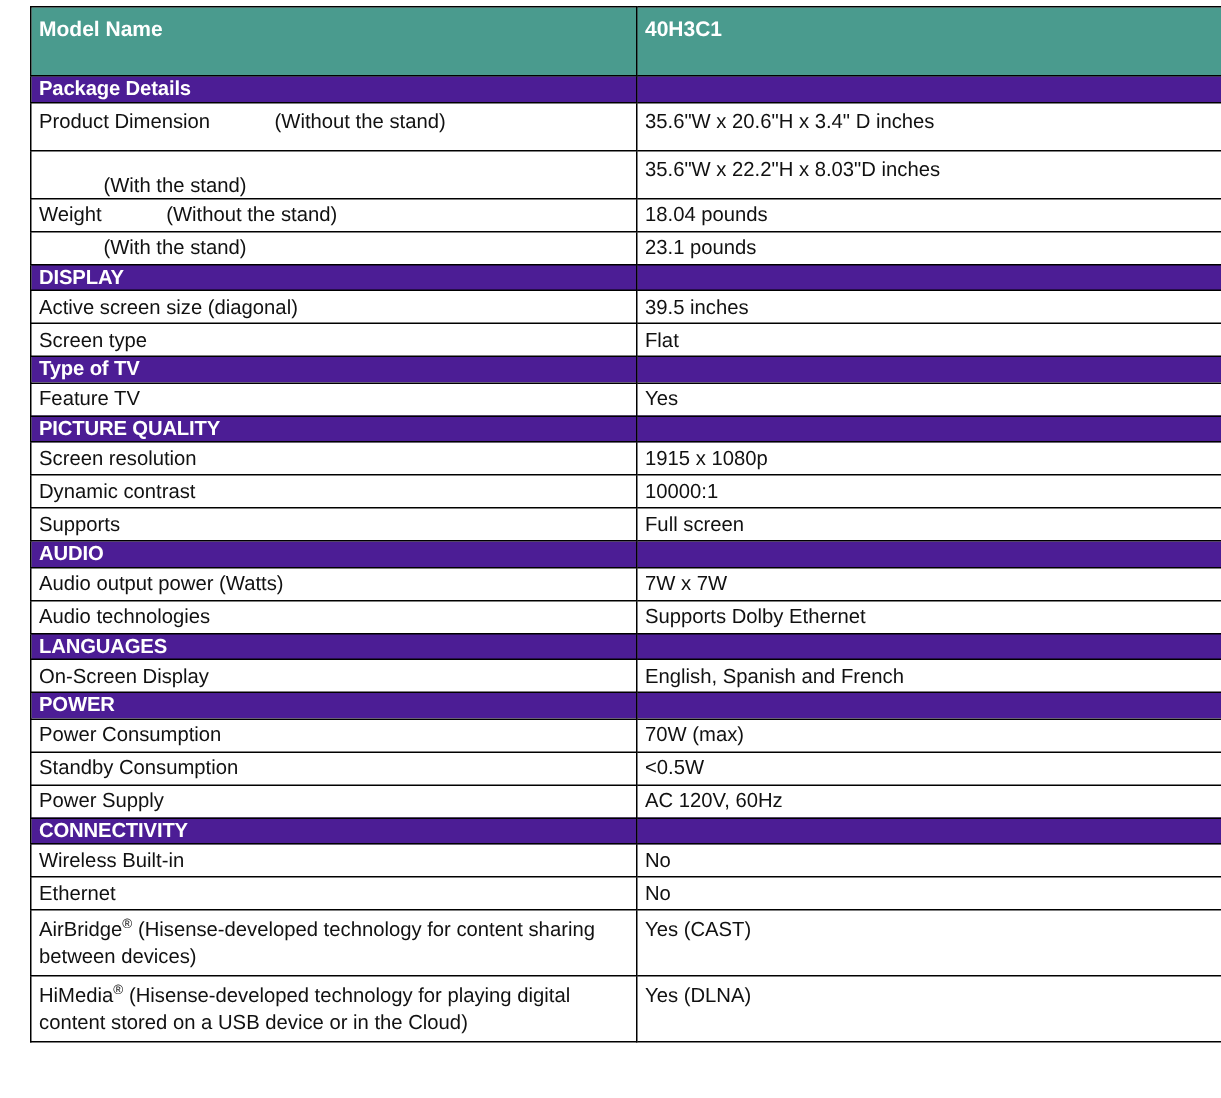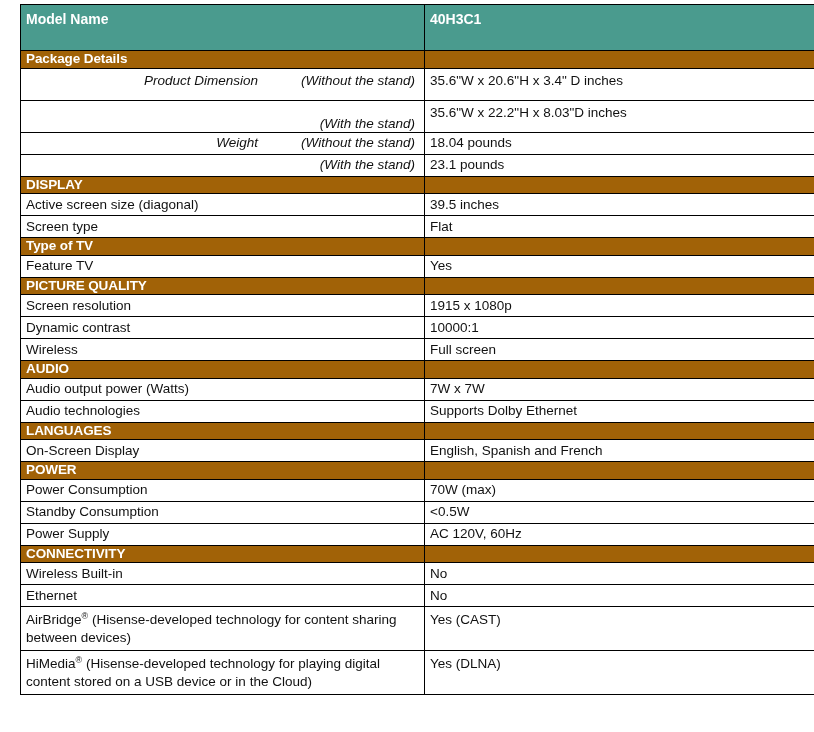--- a/index.html
+++ b/index.html
@@ -37,21 +37,21 @@
     font-size: 13.5px;
     line-height: 1.15;
     color: #111111;
     vertical-align: middle;
     background: #ffffff;
     box-sizing: border-box;
   }
 
   
   tr.section-row td {
-    background: #a16207;
+    background: #4c1d95;
     color: #ffffff;
     font-weight: bold;
     font-size: 13.5px;
     height: 15px;
     padding-top: 0;
     padding-bottom: 1px;
     letter-spacing: -0.1px;
   }
   
   tr.title-row td {
@@ -70,23 +70,22 @@
     height: 44px;
     vertical-align: top;
     padding-top: 4px;
     line-height: 1.35;
   }
 
   
   .split {
     display: flex;
     align-items: flex-start;
-    justify-content: flex-end;
+    justify-content: flex-start;
     width: 100%;
-    font-style: italic;
   }
   .split .qual {
     text-align: right;
     padding-right: 4px;
   }
   .split.bottom { align-items: flex-end; height: 100%; }
   td.bold-label { font-weight: bold; }
   td.value-cell { }
   .nowrap { white-space: nowrap; margin-left: 43px; }
   sup.reg { font-size: 9px; vertical-align: super; line-height: 0; }
@@ -171,21 +170,21 @@
         </tr>
         <tr class="data-row">
           <td><span>Screen resolution</span></td>
           <td class="value-cell">1915 x 1080p</td>
         </tr>
         <tr class="data-row">
           <td><span>Dynamic contrast</span></td>
           <td class="value-cell">10000:1</td>
         </tr>
         <tr class="data-row">
-          <td><span>Wireless</span></td>
+          <td><span>Supports</span></td>
           <td class="value-cell">Full screen</td>
         </tr>
         <tr class="section-row">
           <td>AUDIO</td>
           <td></td>
         </tr>
         <tr class="data-row">
           <td><span>Audio output power (Watts)</span></td>
           <td class="value-cell">7W x 7W</td>
         </tr>

